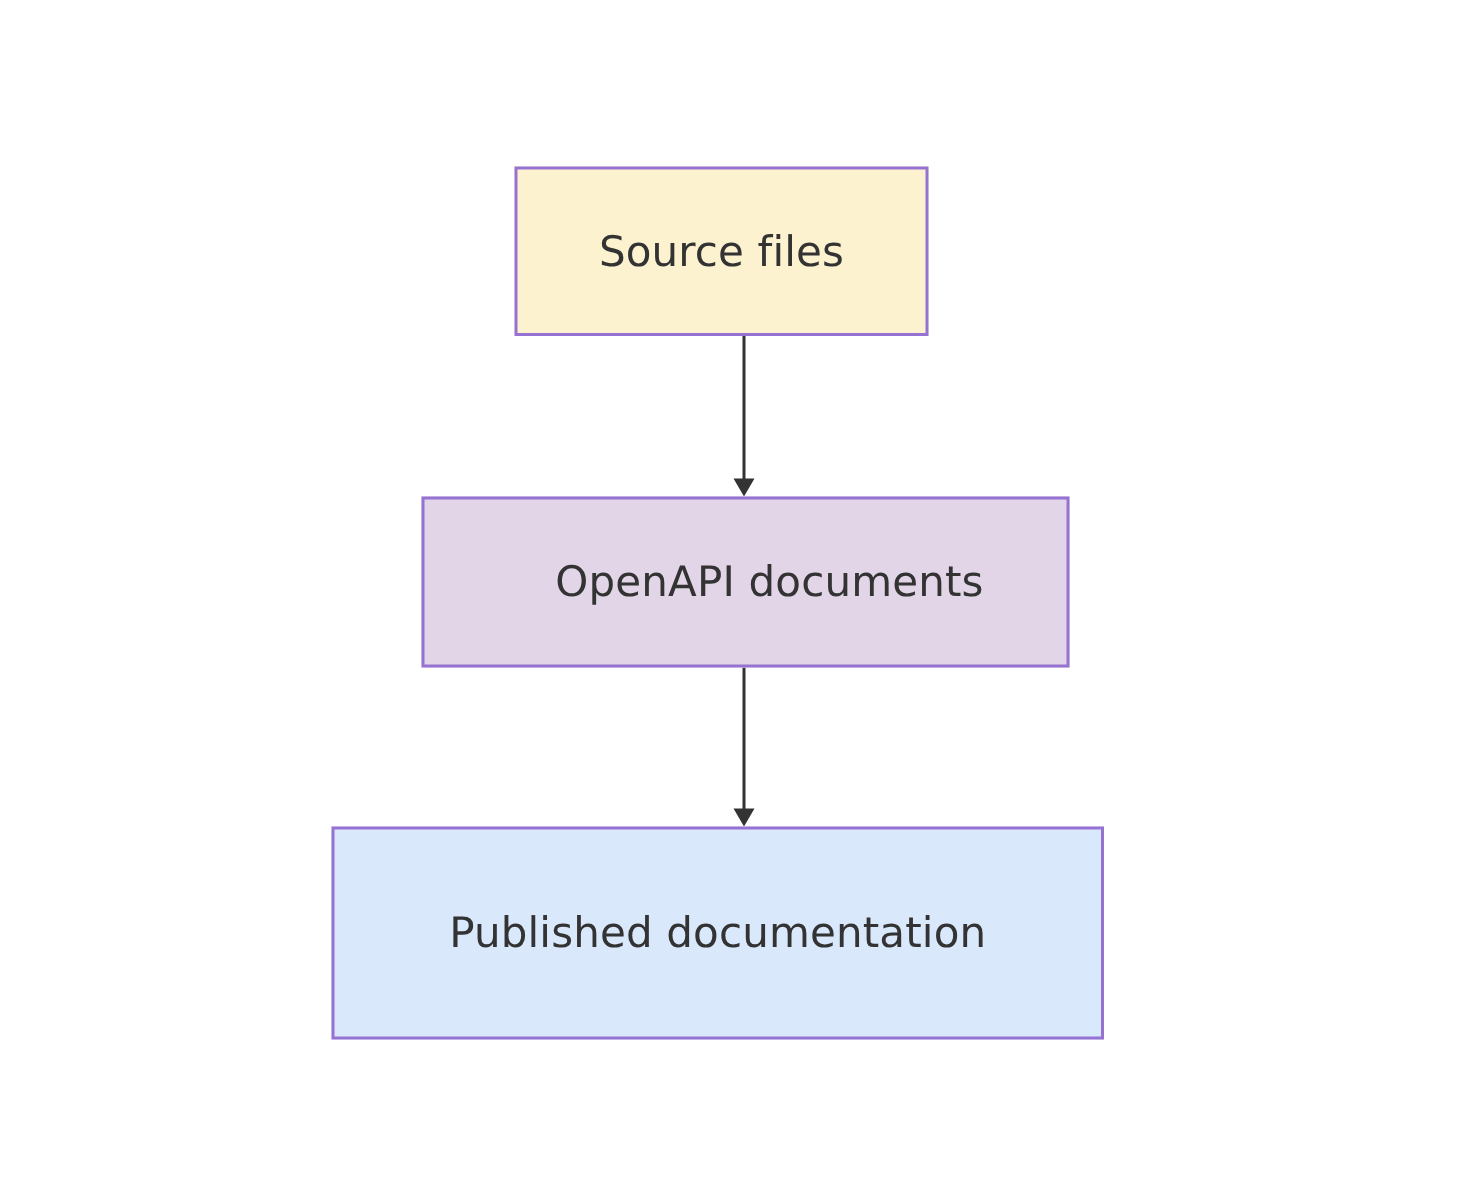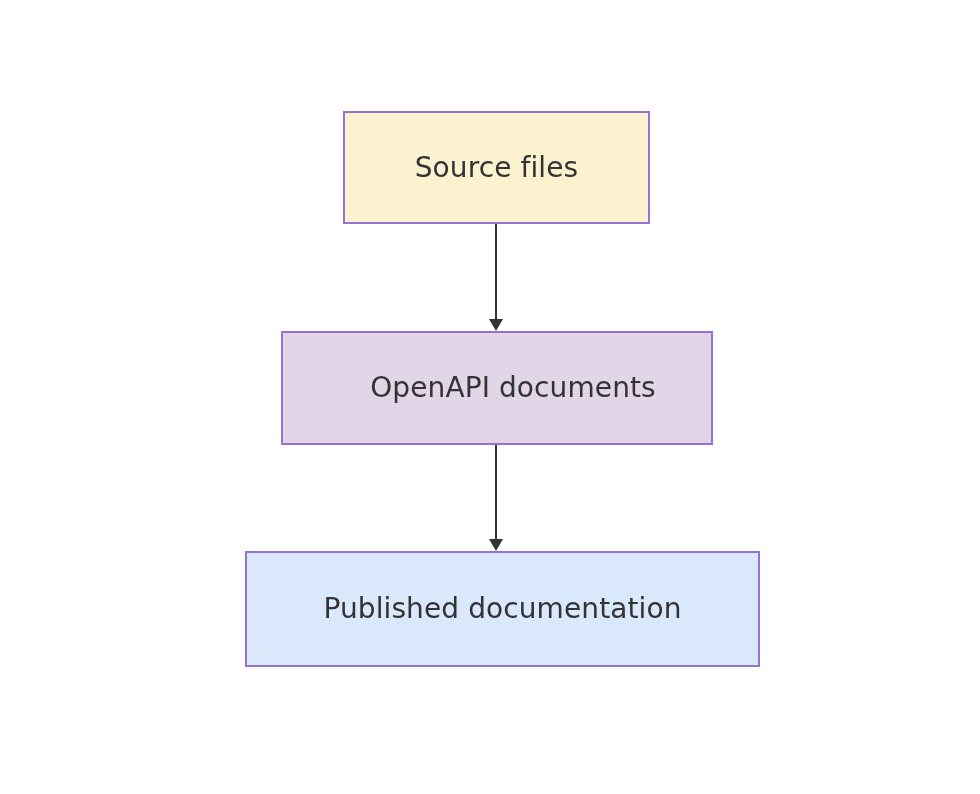--- a/index.html
+++ b/index.html
@@ -34,34 +34,34 @@
     font-size: 28px;
     font-weight: 400;
     line-height: 1;
     letter-spacing: 0.1px;
     white-space: nowrap;
     text-align: center;
   }
   #node-source-files {
     left: 343px;
     top: 111px;
-    width: 307px;
+    width: 276px;
     height: 113px;
   }
   #node-openapi-documents {
     left: 281px;
     top: 331px;
     width: 432px;
     height: 114px;
   }
   #node-published-documentation {
-    left: 245px;
+    left: 221px;
     top: 551px;
     width: 515px;
-    height: 116px;
+    height: 142px;
   }
   .edge-layer {
     position: absolute;
     left: 0;
     top: 0;
     width: 980px;
     height: 794px;
     pointer-events: none;
   }
 </style>

